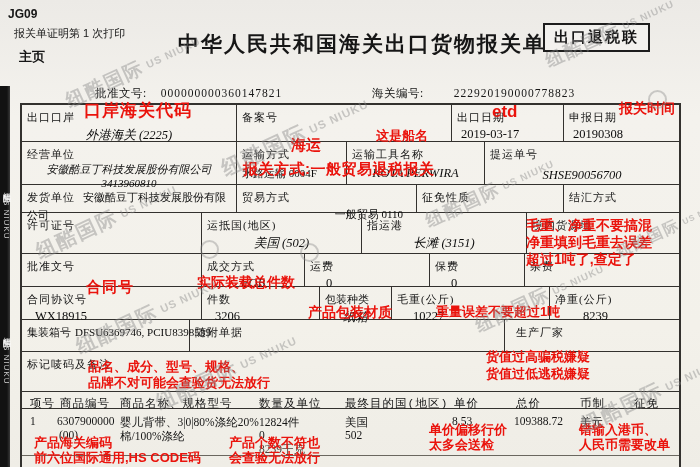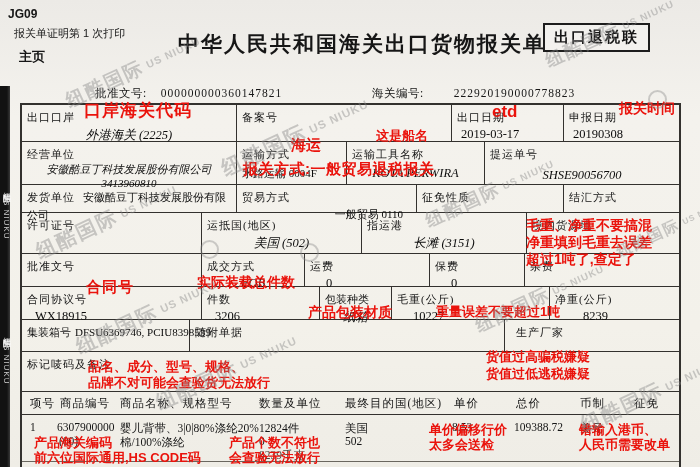--- a/index.html
+++ b/index.html
@@ -26,21 +26,21 @@
   .cell.last{border-right:none;flex:1;}
   .lab{font-size:11px;letter-spacing:1px;color:#141414;}
   .val{font-size:12.5px;color:#0c0c0c;}
   .center{text-align:center;font-style:italic;}
   .sm{font-size:11px;}
   .mt2{margin-top:2px;} .mt4{margin-top:4px;}
   .inline-val{margin-left:8px;font-size:11px;}
   .right-val{text-align:right;padding-right:8px;margin-top:2px;}
   .ind{margin-left:16px;}
   
-  .goods-head{position:relative;height:24px;border-top:1px solid #33312e;border-bottom:1px solid #33312e;margin-top:-1px;box-sizing:border-box;}
+  .goods-head{position:relative;height:18px;border-top:1px solid #33312e;border-bottom:1px solid #33312e;margin-top:-1px;box-sizing:border-box;font-family:Liberation Mono, monospace;}
   .gh{position:absolute;top:4px;font-size:11.5px;letter-spacing:1px;white-space:nowrap;}
   .goods-body{position:relative;height:55px;}
   .gv{position:absolute;font-size:11.5px;white-space:nowrap;}
   .row-sep{position:absolute;left:0;right:0;top:46px;border-top:1px solid #6a675f;}
   
   .ann{position:absolute;color:#ea130c;font-family:"Liberation Sans",sans-serif;font-weight:bold;
        white-space:pre-line;line-height:1.18;z-index:5;}
   .an1{left:84px;top:101px;font-size:17px;letter-spacing:1px;}
   .an2{left:492px;top:102px;font-size:17px;}
   .an3{left:619px;top:100px;font-size:14px;}

